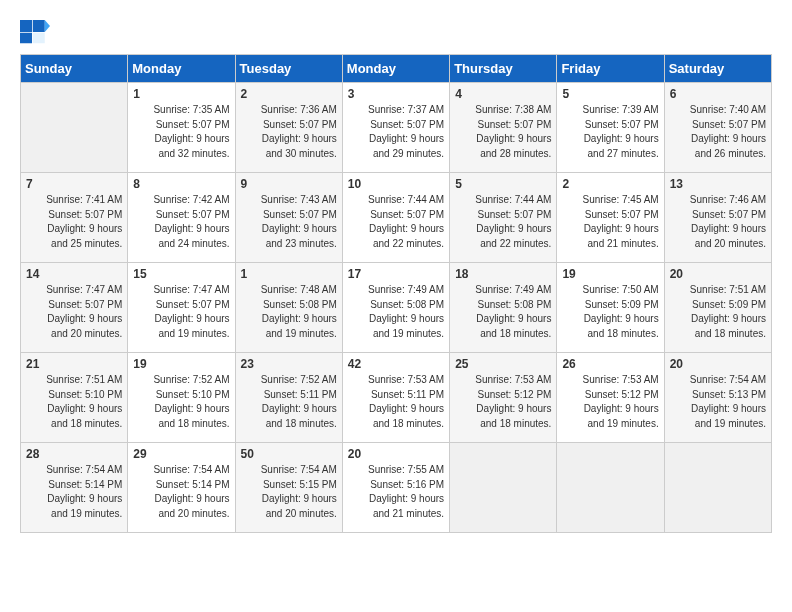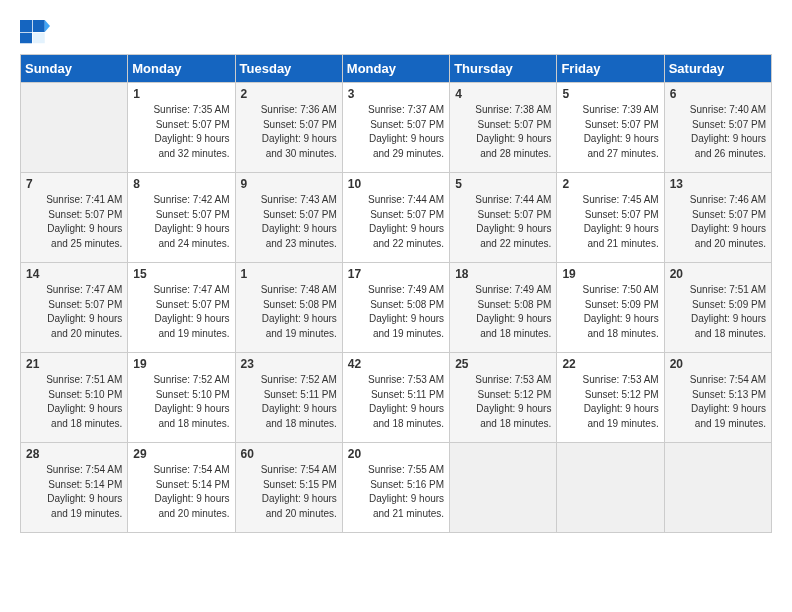--- a/index.html
+++ b/index.html
@@ -229,39 +229,39 @@
         </td>
         <td>
           <span class="day-num">42</span>
           <div class="day-info">Sunrise: 7:53 AM<br>Sunset: 5:11 PM<br>Daylight: 9 hours<br>and 18 minutes.</div>
         </td>
         <td>
           <span class="day-num">25</span>
           <div class="day-info">Sunrise: 7:53 AM<br>Sunset: 5:12 PM<br>Daylight: 9 hours<br>and 18 minutes.</div>
         </td>
         <td>
-          <span class="day-num">22</span>
+          <span class="day-num">26</span>
           <div class="day-info">Sunrise: 7:53 AM<br>Sunset: 5:12 PM<br>Daylight: 9 hours<br>and 19 minutes.</div>
         </td>
         <td>
           <span class="day-num">20</span>
           <div class="day-info">Sunrise: 7:54 AM<br>Sunset: 5:13 PM<br>Daylight: 9 hours<br>and 19 minutes.</div>
         </td>
       </tr>
       <tr>
         <td>
           <span class="day-num">28</span>
           <div class="day-info">Sunrise: 7:54 AM<br>Sunset: 5:14 PM<br>Daylight: 9 hours<br>and 19 minutes.</div>
         </td>
         <td>
           <span class="day-num">29</span>
           <div class="day-info">Sunrise: 7:54 AM<br>Sunset: 5:14 PM<br>Daylight: 9 hours<br>and 20 minutes.</div>
         </td>
         <td>
-          <span class="day-num">60</span>
+          <span class="day-num">50</span>
           <div class="day-info">Sunrise: 7:54 AM<br>Sunset: 5:15 PM<br>Daylight: 9 hours<br>and 20 minutes.</div>
         </td>
         <td>
           <span class="day-num">20</span>
           <div class="day-info">Sunrise: 7:55 AM<br>Sunset: 5:16 PM<br>Daylight: 9 hours<br>and 21 minutes.</div>
         </td>
         <td class="empty-cell"></td>
         <td class="empty-cell"></td>
         <td class="empty-cell"></td>
       </tr>

